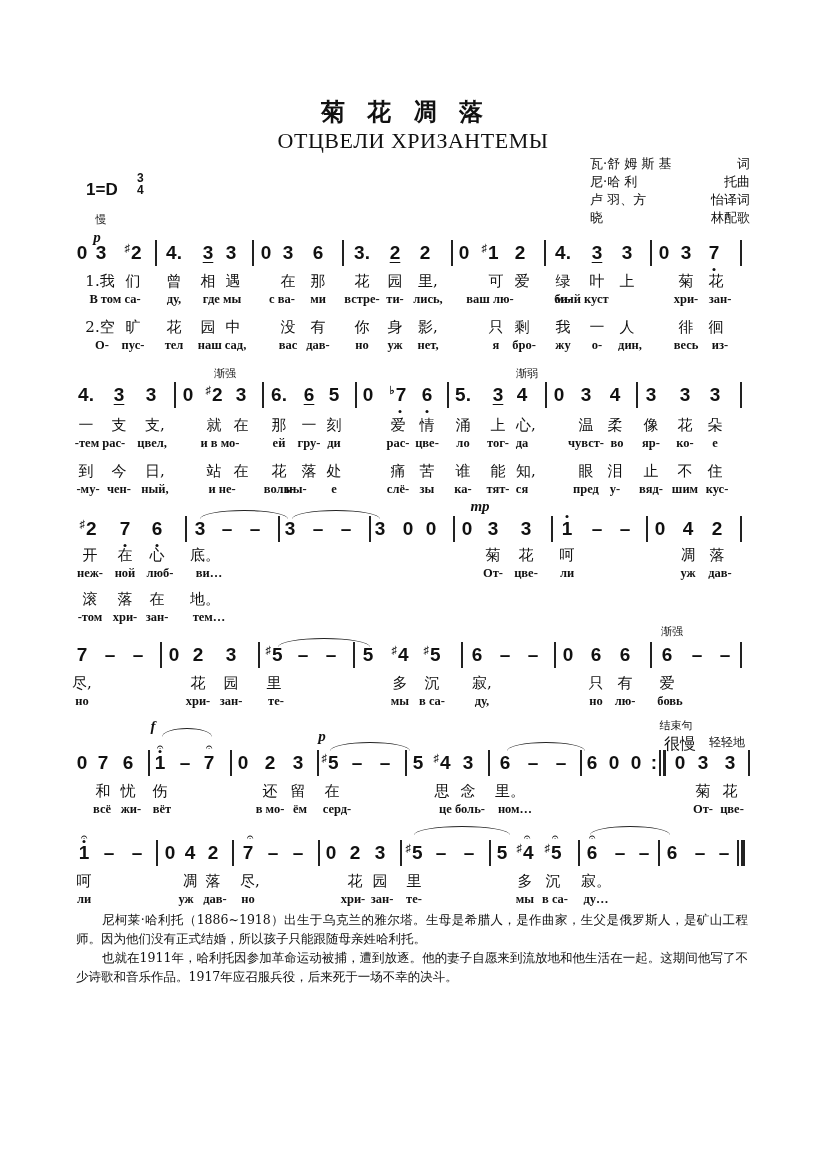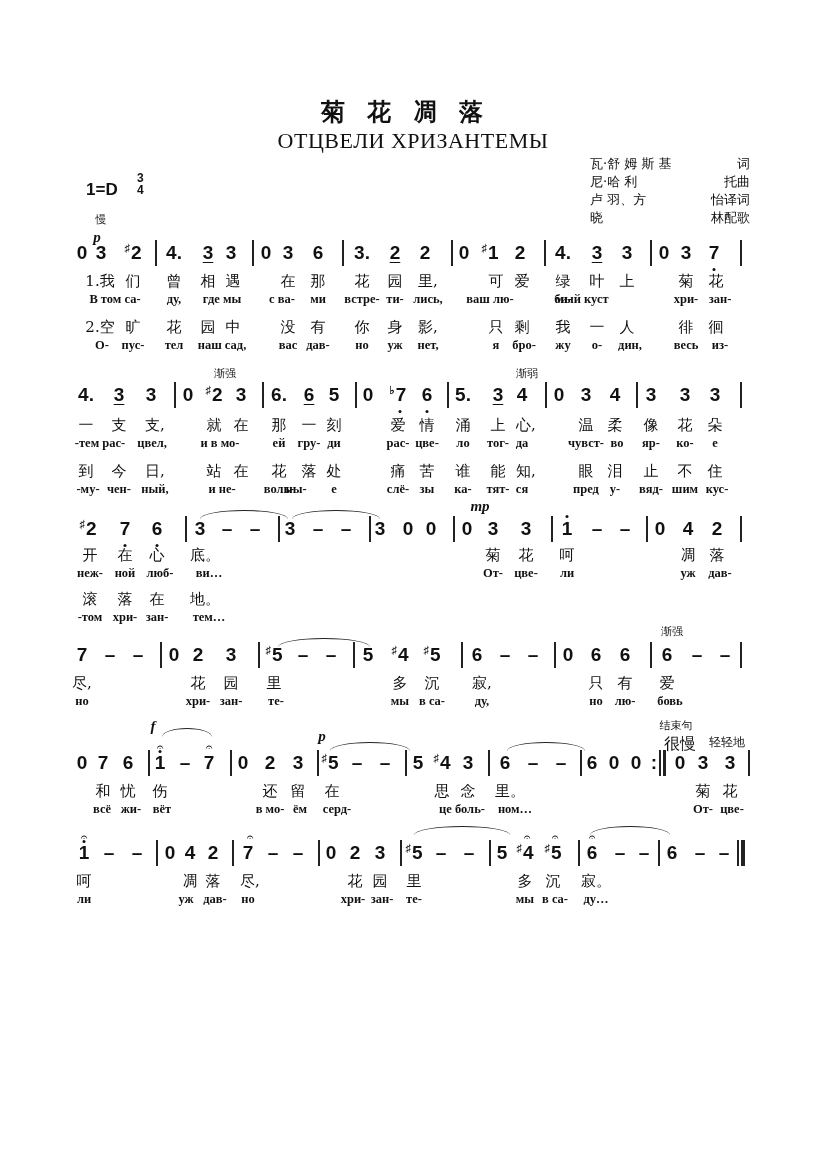--- a/index.html
+++ b/index.html
@@ -555,13 +555,15 @@
       <span class="w" style="left:353px">хри-</span>
       <span class="w" style="left:382px">зан-</span>
       <span class="w" style="left:414px">те-</span>
       <span class="w" style="left:525px">мы</span>
       <span class="w" style="left:555px">в са-</span>
       <span class="w" style="left:596px">ду…</span>
   </div>
 </div>
 
 <div class="bio">
+  <p>尼柯莱·哈利托（1886~1918）出生于乌克兰的雅尔塔。生母是希腊人，是作曲家，生父是俄罗斯人，是矿山工程师。因为他们没有正式结婚，所以孩子只能跟随母亲姓哈利托。</p>
+  <p>也就在1911年，哈利托因参加革命运动被捕，遭到放逐。他的妻子自愿来到流放地和他生活在一起。这期间他写了不少诗歌和音乐作品。1917年应召服兵役，后来死于一场不幸的决斗。</p>
 </div>
 
 </body></html>

